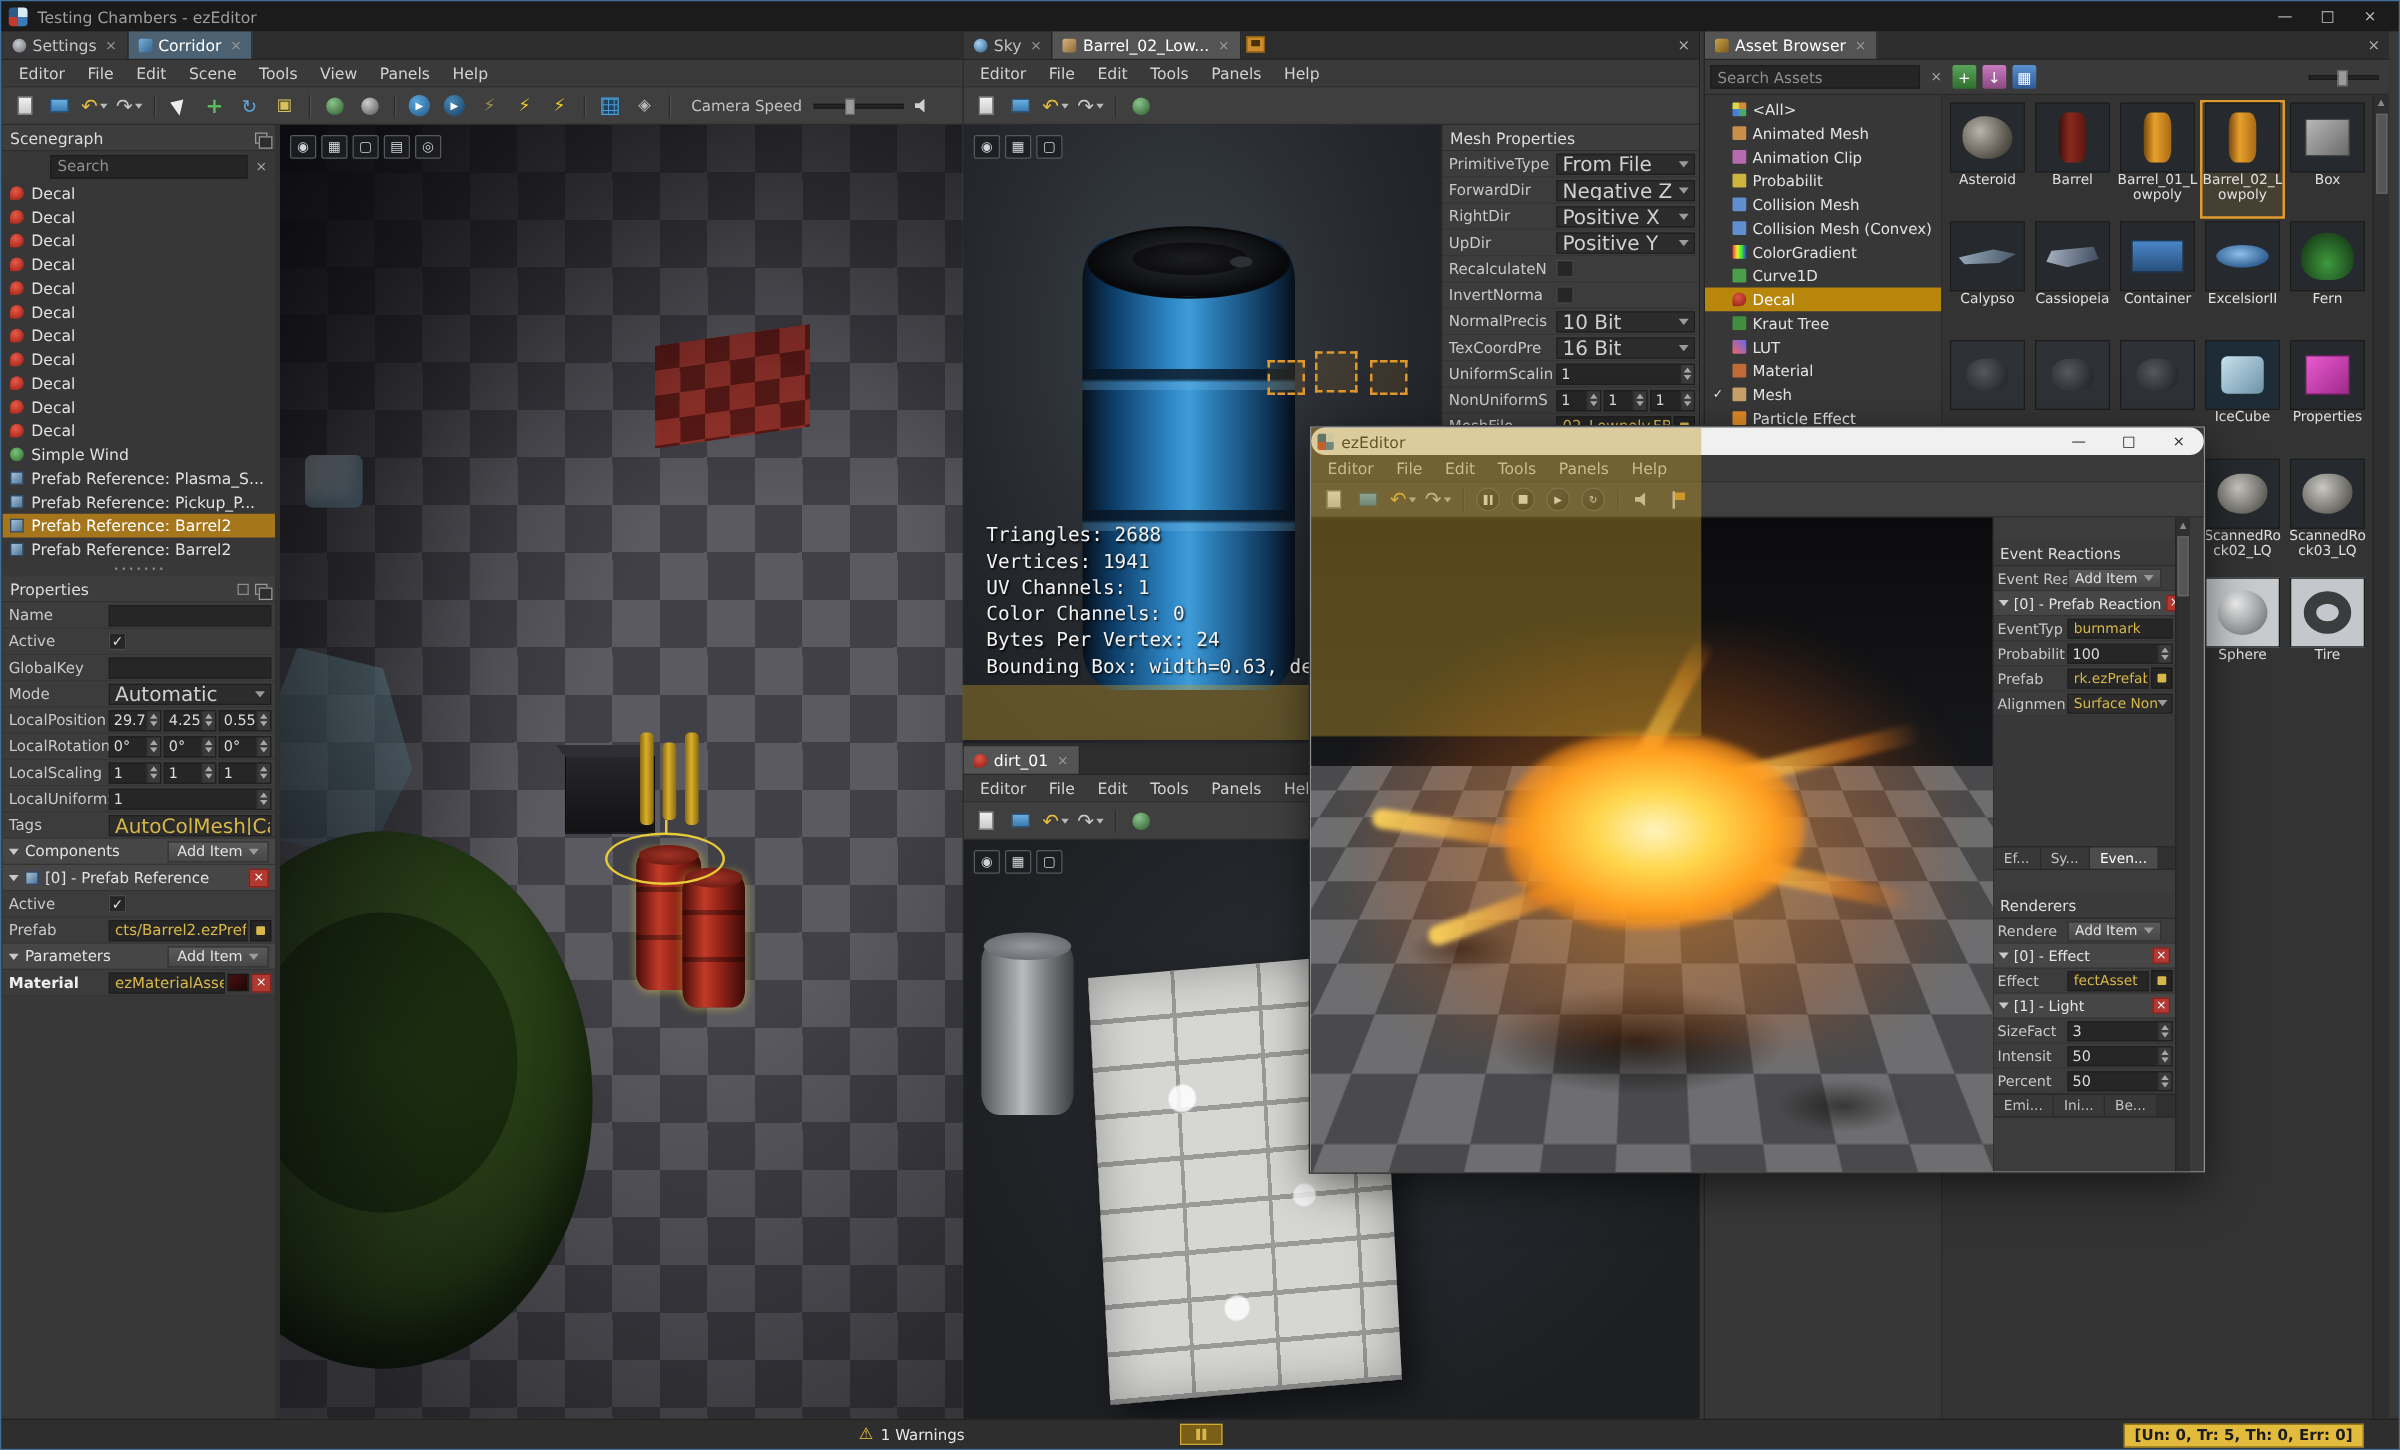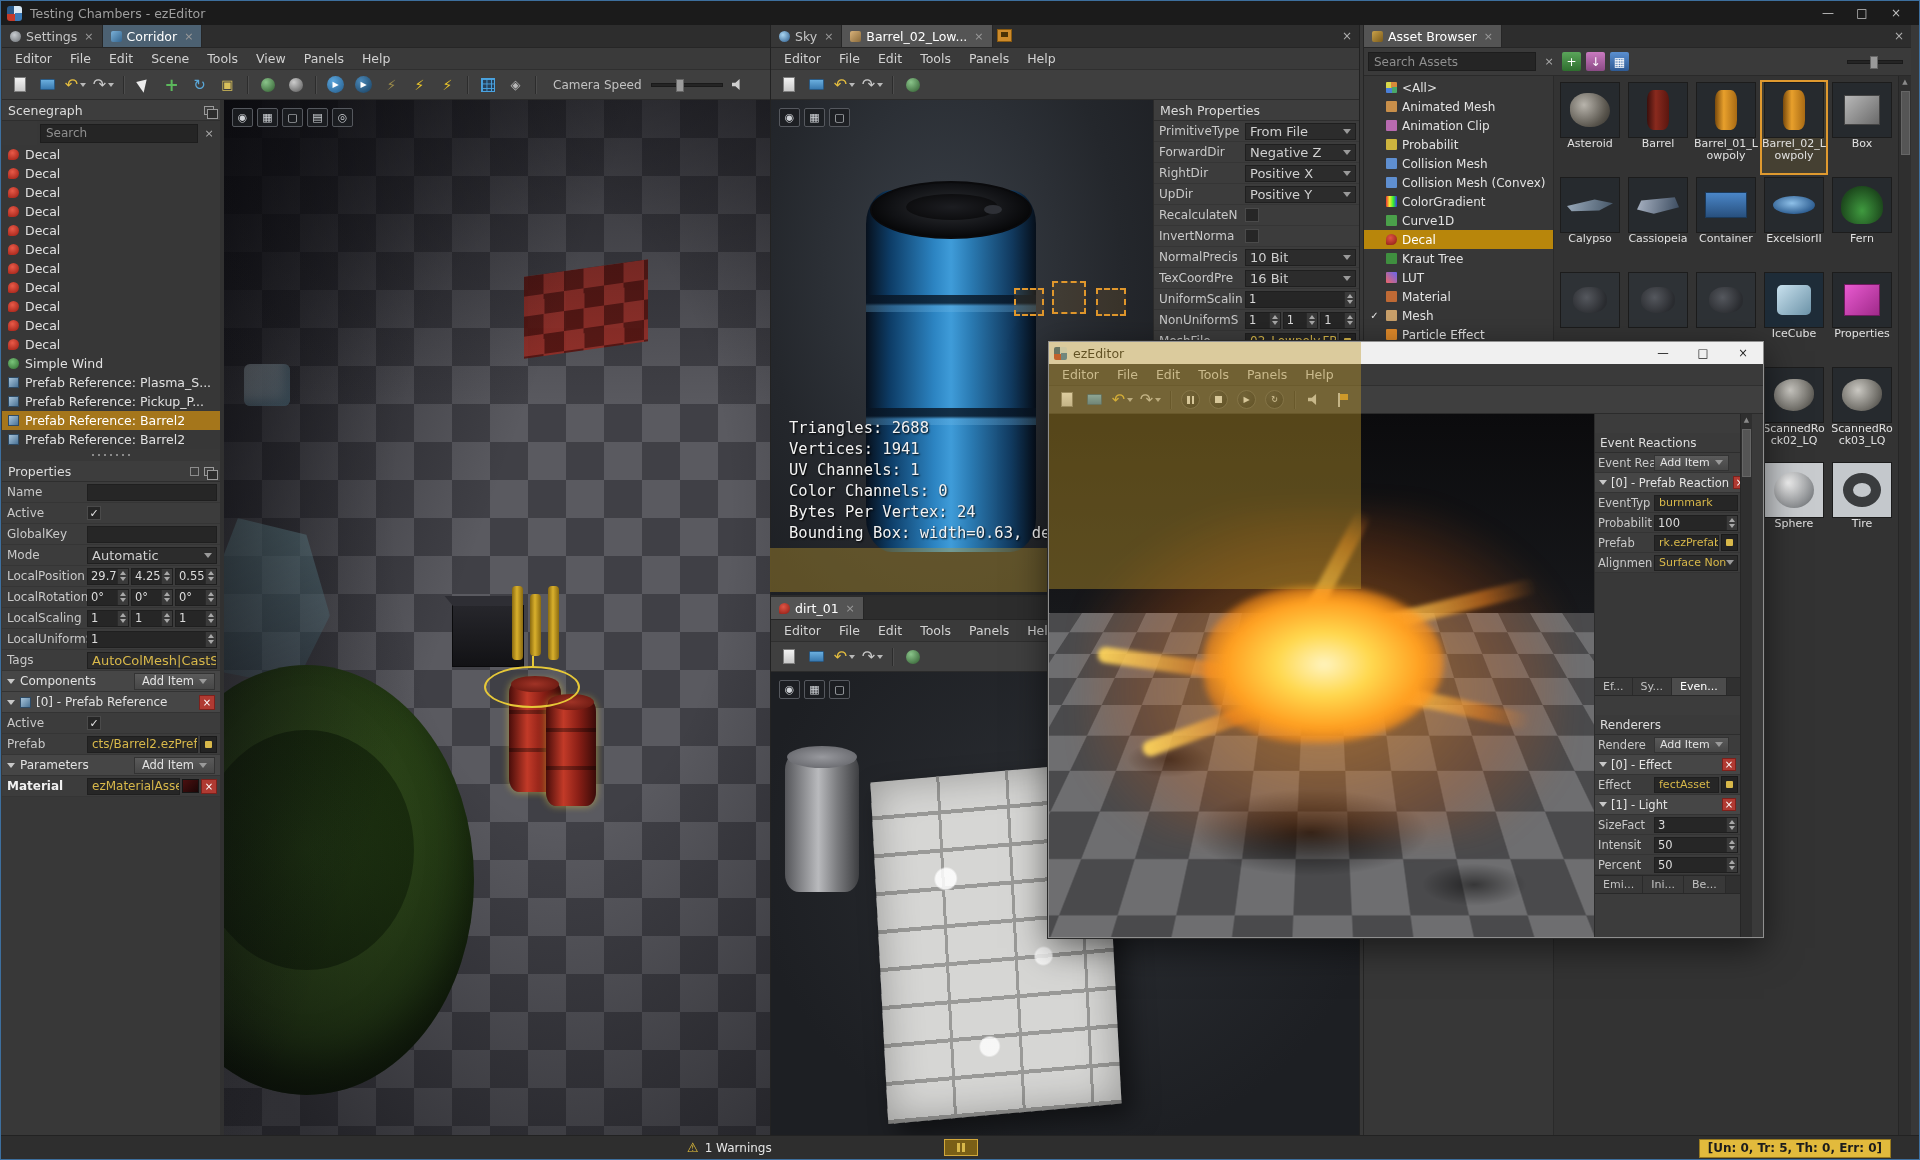--- a/index.html
+++ b/index.html
@@ -89,21 +89,21 @@
 .ticon.prefab { background:linear-gradient(135deg,#a8c4da,#4a7396); border:1px solid #2e4a64; }
 .splitdots { height:12px; background:#383838; display:flex; align-items:center; justify-content:center; flex:none; }
 .splitdots i { width:42px; height:2px; background:radial-gradient(circle, #8a8a8a 1px, transparent 1.2px) 0 0/6px 2px repeat-x; }
 
 .propgrid { background:#3c3c3c; }
 .prow { display:flex; align-items:center; height:21px; border-bottom:1px solid #353535; padding-left:5px; }
 .plabel { width:80px; flex:none; font-size:12px; color:#c9c9c9; white-space:nowrap; overflow:hidden; }
 .pval { flex:1; display:flex; gap:2px; padding-right:3px; align-items:center; min-width:0; }
 .tinput { flex:1; height:17px; background:#262626; border:1px solid #1f1f1f; color:#dcdcdc; font-size:12px; padding:0 4px; display:flex; align-items:center; overflow:hidden; white-space:nowrap; min-width:0; }
 .tinput.yellow { color:#d8b84a; }
-.dd { flex:1; height:17px; background:#2c2c2c; border:1px solid #1f1f1f; display:flex; align-items:center; font-size:13px; color:#d0d0d0; padding:0 4px; overflow:hidden; white-space:nowrap; min-width:0; }
+.dd { flex:1; height:17px; background:#2c2c2c; border:1px solid #1f1f1f; display:flex; align-items:center; font-size:16px; color:#d0d0d0; padding:0 4px; overflow:hidden; white-space:nowrap; min-width:0; }
 .dd.yellow { color:#d8b84a; }
 .ddarr { margin-left:auto; width:0; height:0; border-left:4px solid transparent; border-right:4px solid transparent; border-top:5px solid #9a9a9a; flex:none; }
 .spin { flex:1; display:flex; height:17px; background:#262626; border:1px solid #1f1f1f; min-width:0; }
 .spin .v { flex:1; font-size:11.5px; color:#dcdcdc; padding:0 3px; display:flex; align-items:center; overflow:hidden; }
 .arrs { width:11px; display:flex; flex-direction:column; align-items:center; justify-content:center; gap:2px; background:#3a3a3a; border-left:1px solid #2a2a2a; flex:none; }
 .arrs .up { width:0; height:0; border-left:3px solid transparent; border-right:3px solid transparent; border-bottom:4px solid #a8a8a8; }
 .arrs .dn { width:0; height:0; border-left:3px solid transparent; border-right:3px solid transparent; border-top:4px solid #a8a8a8; }
 .chk { width:14px; height:14px; background:#262626; border:1px solid #4a4a4a; font-size:11px; color:#e6e6e6; display:flex; align-items:center; justify-content:center; flex:none; }
 .btn { background:linear-gradient(#5a5a5a,#474747); border:1px solid #333; color:#e2e2e2; font-size:11.5px; height:17px; display:inline-flex; align-items:center; padding:0 7px; gap:5px; white-space:nowrap; }
 .xbtn { width:16px; height:15px; background:#b03a32; border:1px solid #7c211c; color:#fff; font-size:10px; display:flex; align-items:center; justify-content:center; flex:none; }
@@ -247,21 +247,21 @@
 .tlabel { font-size:11px; line-height:12px; color:#e0e0e0; text-align:center; width:64px; height:24px; overflow:hidden; word-break:break-all; }
 .ab-scroll { width:13px; flex:none; background:#2f2f2f; border-left:1px solid #262626; display:flex; flex-direction:column; align-items:center; }
 .scroll-arrow { color:#8a8a8a; font-size:7px; line-height:13px; }
 .scroll-thumb { width:9px; height:64px; background:#555; border:1px solid #666; margin-top:2px; }
 
 
 #mesh-tint { position:absolute; left:769px; top:547px; width:278px; height:44px; background:rgba(190,152,44,.4); z-index:40; pointer-events:none; }
 #particle-window { position:absolute; left:1047px; top:340px; width:716px; height:597px; z-index:50;
   background:#3a3a3a; border:1px solid #8f8f8f; outline:1px solid #2a2a2a; box-shadow:0 10px 34px rgba(0,0,0,.55);
   display:flex; flex-direction:column; }
-.pw-titlebar { height:22px; background:#f0f0f0; display:flex; align-items:center; padding-left:5px; gap:6px; flex:none; }
+.pw-titlebar { height:22px; background:#f0f0f0; display:flex; align-items:center; padding-left:5px; gap:6px; flex:none;border-radius:11px; }
 .pw-appicon { width:13px; height:13px; border-radius:2px; background:conic-gradient(#d8e8f4 0 25%, #3a7ab8 0 50%, #c43a2a 0 75%, #2a5a8a 0); }
 .pw-titlebar .title { color:#1e1e1e; font-size:12.5px; }
 .pw-btns { margin-left:auto; display:flex; height:100%; }
 .pw-btns span { width:40px; display:flex; align-items:center; justify-content:center; color:#222; font-size:11.5px; }
 .pw-tint { position:absolute; left:0; top:0; width:312px; height:247px; background:rgba(190,152,44,.42); z-index:20; pointer-events:none; }
 .pw-body { flex:1; display:flex; min-height:0; }
 #pw-viewport { width:545px; flex:none; position:relative; overflow:hidden;
   background:linear-gradient(#0b0b0d 0%, #17181b 38%, #232528 45%); }
 .pw-floor { position:absolute; left:-35%; width:170%; top:38%; height:135%;
   background:repeating-conic-gradient(#6e6e70 0% 25%, #4a4a4c 0% 50%); background-size:64px 64px;

